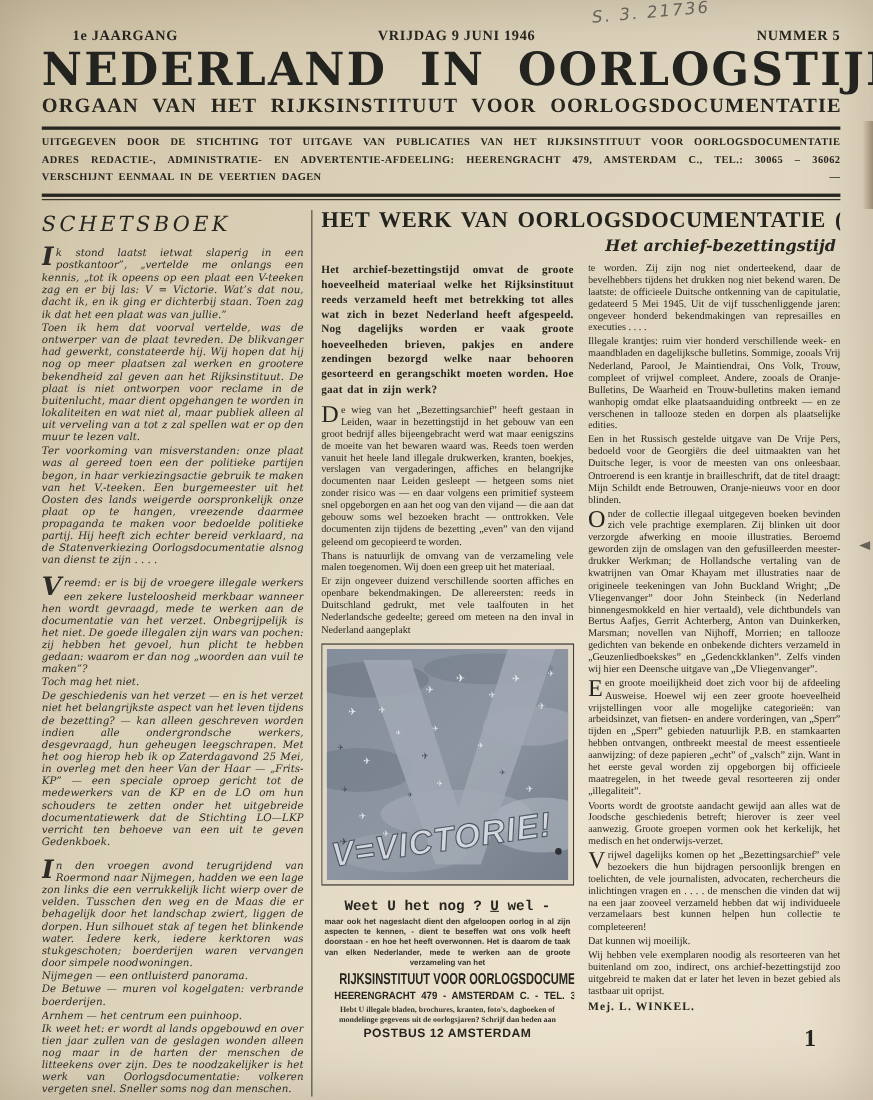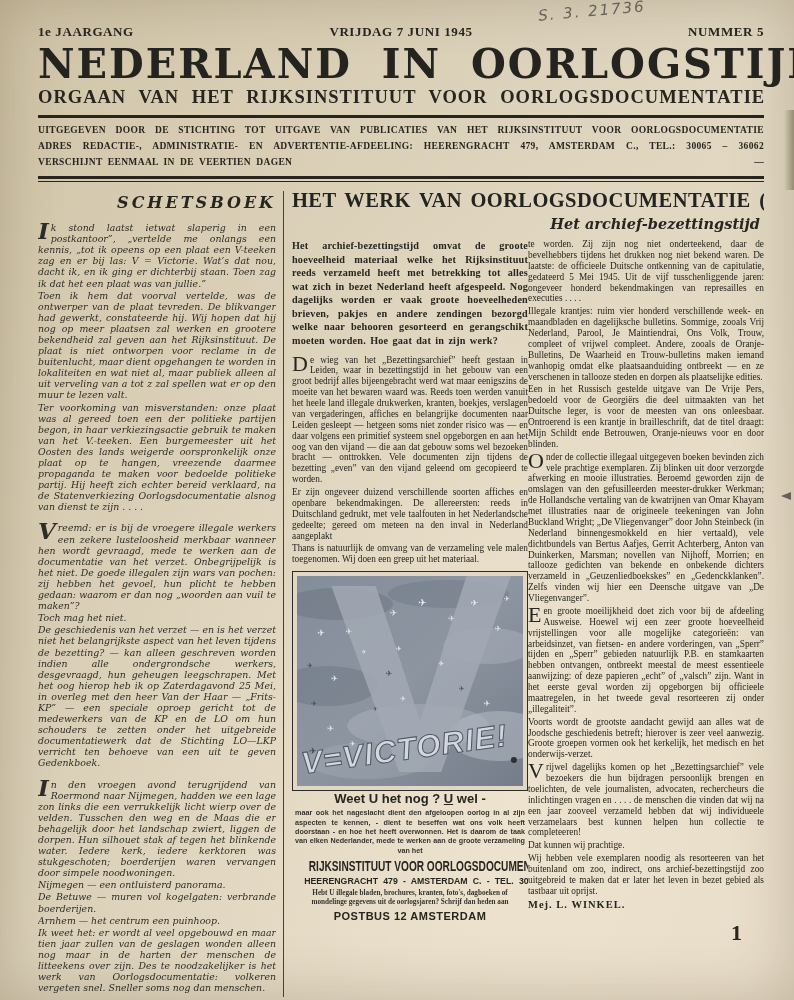--- a/index.html
+++ b/index.html
@@ -20,21 +20,21 @@
     background:linear-gradient(to left,#6b5a42,rgba(107,90,66,0)); opacity:.55; }
   .inner { position:relative; padding:24px 30px 0 38px; }
 
   
   .hand-note {
     position:absolute; top:2px; left:538px; transform:rotate(-5deg);
     font-family:"DejaVu Sans", sans-serif; font-style:italic;
     font-size:15px; letter-spacing:2px; color:#55504a; opacity:.85;
   }
   .mast-row { display:grid; grid-template-columns:1fr auto 1fr; align-items:end;
-    font-weight:bold; font-size:13px; letter-spacing:.6px; }
+    font-weight:bold; font-size:13px; letter-spacing:.6px;margin-left:28px; }
   .mast-row .c { text-align:center; }
   .mast-row .r { text-align:right; }
   .title {
     text-align:center; font-family:"DejaVu Serif", serif; font-weight:bold;
     font-size:40px; letter-spacing:2px; word-spacing:14px; line-height:1.08;
     margin-top:1px; transform:scaleY(1.04); transform-origin:top; color:#23241f;
     white-space:nowrap;
   }
   .subtitle {
     text-align:center; font-weight:bold; font-size:18.5px;
@@ -48,47 +48,47 @@
   .rule-double { margin-top:5px; border-top:3px solid #26251f;
     border-bottom:1px solid #26251f; height:2px; }
 
   
   .columns { display:flex; margin-top:7px; height:808px; overflow:hidden; }
   .col-left { width:238px; overflow:hidden; }
   .v-divider { width:1px; background:#45423a; margin:2px 8px 0 7px; }
   .article { flex:1; min-width:0; display:flex; flex-direction:column; overflow:hidden; }
 
   
-  .sb-head { font-family:"DejaVu Serif", serif; font-style:italic; font-weight:bold;
-    font-size:16px; letter-spacing:3px; text-align:right; margin:4px 0 10px; }
+  .sb-head { font-family:"DejaVu Serif", serif; font-style:italic; font-weight:normal;
+    font-size:19px; letter-spacing:3px; text-align:left; margin:4px 0 10px; }
   .sb-p { font-family:"DejaVu Serif", serif; font-style:italic;
     font-size:9.4px; line-height:1.18; text-align:justify; margin:0 0 1px; color:#2e2c26; }
   .sb-p .dc { float:left; font-size:23px; line-height:18px; padding-right:2px; font-weight:bold; }
   .gap { margin-top:10px; }
 
   
   .headline { font-weight:bold; font-size:20.5px; letter-spacing:.4px; word-spacing:3px;
     white-space:nowrap; color:#23241f; }
   .subhead { font-family:"DejaVu Serif", serif; font-style:italic; font-weight:bold;
     font-size:14.5px; text-align:right; margin:3px 4px 7px 0; }
-  .acols { display:flex; flex:1; min-height:0; }
+  .acols { display:flex; gap:13px; flex:1; min-height:0; }
   .acol { flex:1; min-width:0; overflow:hidden; }
   .intro { font-weight:bold; font-size:10.2px; line-height:1.33; text-align:justify;
     letter-spacing:.2px; word-spacing:1.5px; margin-bottom:7px; }
   .bp { font-size:9.3px; line-height:1.17; text-align:justify; margin:0 0 2px; }
   .bp .dc { float:left; font-size:22px; line-height:18px; padding-right:2px; }
   .byline { text-align:left; font-weight:bold; font-size:10.5px; letter-spacing:1px; margin-top:2px; }
   .pno-r { text-align:right; font-weight:bold; font-size:22px; margin:10px 22px 0 0; }
 
   
   .poster-frame { margin-top:6px; border:1.5px solid #2e2c27; background:#e0d8c4; padding:4px; }
   .poster-frame svg { display:block; width:100%; height:210px; }
   .cap { text-align:center; padding:0 3px; }
-  .cap-title { font-family:Liberation Sans, sans-serif; font-weight:bold;
-    font-size:13px; margin-top:0; }
+  .cap-title { font-family:Liberation Mono, monospace; font-weight:bold;
+    font-size:13px; margin-top:11px; }
   .cap-title .u { text-decoration:underline; }
   .cap-body { font-family:"Liberation Sans", sans-serif; font-weight:bold;
     font-size:7.2px; line-height:1.3; text-align:justify; text-align-last:center;
     color:#35342e; margin-top:2px; }
   .cap-inst { font-family:"Liberation Sans", sans-serif; font-weight:bold;
     font-size:11.5px; white-space:nowrap; transform:scaleX(.88) scaleY(1.25);
     transform-origin:center; margin-top:5px; letter-spacing:0; }
   .cap-addr { font-family:"Liberation Sans", sans-serif; font-weight:bold;
     font-size:9.5px; white-space:nowrap; transform:scaleX(.92); transform-origin:center;
     margin-top:3px; word-spacing:3px; }
@@ -106,21 +106,21 @@
 
 <div class="paper">
   <div class="edge-shade"></div>
   <div class="margin-arrow"></div>
 
   <div class="inner">
     <div class="hand-note">S. 3. 21736</div>
 
     <div class="mast-row">
       <span>1e JAARGANG</span>
-      <span class="c">VRIJDAG 7 JUNI 1945</span>
+      <span class="c">VRIJDAG 9 JUNI 1946</span>
       <span class="r">NUMMER 5</span>
     </div>
     <div class="title">NEDERLAND IN OORLOGSTIJD</div>
     <div class="subtitle">ORGAAN VAN HET RIJKSINSTITUUT VOOR OORLOGSDOCUMENTATIE</div>
     <div class="rule-thick"></div>
 
     <div class="pub">
       <div class="just">UITGEGEVEN DOOR DE STICHTING TOT UITGAVE VAN PUBLICATIES VAN HET RIJKSINSTITUUT VOOR OORLOGSDOCUMENTATIE</div>
       <div class="just">ADRES REDACTIE-, ADMINISTRATIE- EN ADVERTENTIE-AFDEELING: HEERENGRACHT 479, AMSTERDAM C., TEL.: 30065 – 36062</div>
       <div class="split">
@@ -138,37 +138,37 @@
         <p class="sb-p"><span class="dc">I</span><span>k stond laatst ietwat slaperig in een postkantoor”, „vertelde me onlangs een kennis, „tot ik opeens op een plaat een V-teeken zag en er bij las: V = Victorie. Wat’s dat nou, dacht ik, en ik ging er dichterbij staan. Toen zag ik dat het een plaat was van jullie.”</span></p>
         <p class="sb-p">Toen ik hem dat voorval vertelde, was de ontwerper van de plaat tevreden. De blikvanger had gewerkt, constateerde hij. Wij hopen dat hij nog op meer plaatsen zal werken en grootere bekendheid zal geven aan het Rijksinstituut. De plaat is niet ontworpen voor reclame in de buitenlucht, maar dient opgehangen te worden in lokaliteiten en wat niet al, maar publiek alleen al uit verveling van a tot z zal spellen wat er op den muur te lezen valt.</p>
         <p class="sb-p">Ter voorkoming van misverstanden: onze plaat was al gereed toen een der politieke partijen begon, in haar verkiezingsactie gebruik te maken van het V.-teeken. Een burgemeester uit het Oosten des lands weigerde oorspronkelijk onze plaat op te hangen, vreezende daarmee propaganda te maken voor bedoelde politieke partij. Hij heeft zich echter bereid verklaard, na de Statenverkiezing Oorlogsdocumentatie alsnog van dienst te zijn . . . .</p>
         <p class="sb-p gap"><span class="dc">V</span><span>reemd: er is bij de vroegere illegale werkers een zekere lusteloosheid merkbaar wanneer hen wordt gevraagd, mede te werken aan de documentatie van het verzet. Onbegrijpelijk is het niet. De goede illegalen zijn wars van pochen: zij hebben het gevoel, hun plicht te hebben gedaan: waarom er dan nog „woorden aan vuil te maken”?</span></p>
         <p class="sb-p">Toch mag het niet.</p>
         <p class="sb-p">De geschiedenis van het verzet — en is het verzet niet het belangrijkste aspect van het leven tijdens de bezetting? — kan alleen geschreven worden indien alle ondergrondsche werkers, desgevraagd, hun geheugen leegschrapen. Met het oog hierop heb ik op Zaterdagavond 25 Mei, in overleg met den heer Van der Haar — „Frits-KP” — een speciale oproep gericht tot de medewerkers van de KP en de LO om hun schouders te zetten onder het uitgebreide documentatiewerk dat de Stichting LO—LKP verricht ten behoeve van een uit te geven Gedenkboek.</p>
         <p class="sb-p gap"><span class="dc">I</span><span>n den vroegen avond terugrijdend van Roermond naar Nijmegen, hadden we een lage zon links die een verrukkelijk licht wierp over de velden. Tusschen den weg en de Maas die er behagelijk door het landschap zwiert, liggen de dorpen. Hun silhouet stak af tegen het blinkende water. Iedere kerk, iedere kerktoren was stukgeschoten; boerderijen waren vervangen door simpele noodwoningen.</span></p>
         <p class="sb-p">Nijmegen — een ontluisterd panorama.</p>
         <p class="sb-p">De Betuwe — muren vol kogelgaten: verbrande boerderijen.</p>
         <p class="sb-p">Arnhem — het centrum een puinhoop.</p>
-        <p class="sb-p">Ik weet het: er wordt al veel opgebouwd en maar tien jaar zullen van de geslagen wonden alleen nog maar in de harten der menschen de litteekens over zijn. Des te noodzakelijker is het werk van Oorlogsdocumentatie: volkeren vergeten snel. Sneller soms nog dan menschen.</p>
+        <p class="sb-p">Ik weet het: er wordt al lands opgebouwd en over tien jaar zullen van de geslagen wonden alleen nog maar in de harten der menschen de litteekens over zijn. Des te noodzakelijker is het werk van Oorlogsdocumentatie: volkeren vergeten snel. Sneller soms nog dan menschen.</p>
 
       </div>
 
       <div class="v-divider"></div>
 
       <div class="article">
         <div class="headline">HET WERK VAN OORLOGSDOCUMENTATIE (5)</div>
         <div class="subhead">Het archief-bezettingstijd</div>
 
         <div class="acols">
 
           <div class="acol">
             <div class="intro">Het archief-bezettingstijd omvat de groote hoeveelheid materiaal welke het Rijksinstituut reeds verzameld heeft met betrekking tot alles wat zich in bezet Nederland heeft afgespeeld. Nog dagelijks worden er vaak groote hoeveelheden brieven, pakjes en andere zendingen bezorgd welke naar behooren gesorteerd en gerangschikt moeten worden. Hoe gaat dat in zijn werk?</div>
             <p class="bp"><span class="dc">D</span><span>e wieg van het „Bezettingsarchief” heeft gestaan in Leiden, waar in bezettingstijd in het gebouw van een groot bedrijf alles bijeengebracht werd wat maar eenigszins de moeite van het bewaren waard was. Reeds toen werden vanuit het heele land illegale drukwerken, kranten, boekjes, verslagen van vergaderingen, affiches en belangrijke documenten naar Leiden gesleept — hetgeen soms niet zonder risico was — en daar volgens een primitief systeem snel opgeborgen en aan het oog van den vijand — die aan dat gebouw soms wel bezoeken bracht — onttrokken. Vele documenten zijn tijdens de bezetting „even” van den vijand geleend om gecopieerd te worden.</span></p>
+            <p class="bp">Thans is natuurlijk de omvang van de verzameling vele malen toegenomen. Wij doen een greep uit het materiaal.</p>
             <p class="bp">Er zijn ongeveer duizend verschillende soorten affiches en openbare bekendmakingen. De allereersten: reeds in Duitschland gedrukt, met vele taalfouten in het Nederlandsche gedeelte; gereed om meteen na den inval in Nederland aangeplakt</p>
-            <p class="bp">Thans is natuurlijk de omvang van de verzameling vele malen toegenomen. Wij doen een greep uit het materiaal.</p>
 
             <div class="poster-frame">
               <svg viewBox="0 0 224 210" preserveAspectRatio="none">
                 <defs>
                   <linearGradient id="sky" x1="0" y1="0" x2="1" y2="1">
                     <stop offset="0" stop-color="#848d9a"></stop>
                     <stop offset=".5" stop-color="#8d95a1"></stop>
                     <stop offset="1" stop-color="#747d89"></stop>
                   </linearGradient>
                 </defs>
@@ -223,21 +223,21 @@
           </div>
 
           <div class="acol">
             <p class="bp">te worden. Zij zijn nog niet onderteekend, daar de bevelhebbers tijdens het drukken nog niet bekend waren. De laatste: de officieele Duitsche ontkenning van de capitulatie, gedateerd 5 Mei 1945. Uit de vijf tusschenliggende jaren: ongeveer honderd bekendmakingen van represailles en executies . . . .</p>
             <p class="bp">Illegale krantjes: ruim vier honderd verschillende week- en maandbladen en dagelijksche bulletins. Sommige, zooals Vrij Nederland, Parool, Je Maintiendrai, Ons Volk, Trouw, compleet of vrijwel compleet. Andere, zooals de Oranje-Bulletins, De Waarheid en Trouw-bulletins maken iemand wanhopig omdat elke plaatsaanduiding ontbreekt — en ze verschenen in tallooze steden en dorpen als plaatselijke edities.</p>
             <p class="bp">Een in het Russisch gestelde uitgave van De Vrije Pers, bedoeld voor de Georgiërs die deel uitmaakten van het Duitsche leger, is voor de meesten van ons onleesbaar. Ontroerend is een krantje in brailleschrift, dat de titel draagt: Mijn Schildt ende Betrouwen, Oranje-nieuws voor en door blinden.</p>
             <p class="bp gap"><span class="dc">O</span><span>nder de collectie illegaal uitgegeven boeken bevinden zich vele prachtige exemplaren. Zij blinken uit door verzorgde afwerking en mooie illustraties. Beroemd geworden zijn de omslagen van den gefusilleerden meester-drukker Werkman; de Hollandsche vertaling van de kwatrijnen van Omar Khayam met illustraties naar de origineele teekeningen van John Buckland Wright; „De Vliegenvanger” door John Steinbeck (in Nederland binnengesmokkeld en hier vertaald), vele dichtbundels van Bertus Aafjes, Gerrit Achterberg, Anton van Duinkerken, Marsman; novellen van Nijhoff, Morrien; en tallooze gedichten van bekende en onbekende dichters verzameld in „Geuzenliedboekskes” en „Gedenckklanken”. Zelfs vinden wij hier een Deensche uitgave van „De Vliegenvanger”.</span></p>
             <p class="bp gap"><span class="dc">E</span><span>en groote moeilijkheid doet zich voor bij de afdeeling Ausweise. Hoewel wij een zeer groote hoeveelheid vrijstellingen voor alle mogelijke categorieën: van arbeidsinzet, van fietsen- en andere vorderingen, van „Sperr” tijden en „Sperr” gebieden natuurlijk P.B. en stamkaarten hebben ontvangen, ontbreekt meestal de meest essentieele aanwijzing: of deze papieren „echt” of „valsch” zijn. Want in het eerste geval worden zij opgeborgen bij officieele maatregelen, in het tweede geval resorteeren zij onder „illegaliteit”.</span></p>
             <p class="bp">Voorts wordt de grootste aandacht gewijd aan alles wat de Joodsche geschiedenis betreft; hierover is zeer veel aanwezig. Groote groepen vormen ook het kerkelijk, het medisch en het onderwijs-verzet.</p>
             <p class="bp gap"><span class="dc">V</span><span>rijwel dagelijks komen op het „Bezettingsarchief” vele bezoekers die hun bijdragen persoonlijk brengen en toelichten, de vele journalisten, advocaten, rechercheurs die inlichtingen vragen en . . . . de menschen die vinden dat wij na een jaar zooveel verzameld hebben dat wij individueele verzamelaars best kunnen helpen hun collectie te completeeren!</span></p>
-            <p class="bp">Dat kunnen wij prachtige.</p>
+            <p class="bp">Dat kunnen wij moeilijk.</p>
             <p class="bp">Wij hebben vele exemplaren noodig als resorteeren van het buitenland om zoo, indirect, ons archief-bezettingstijd zoo uitgebreid te maken dat er later het leven in bezet gebied als tastbaar uit oprijst.</p>
             <div class="byline">Mej. L. WINKEL.</div>
             <div class="pno-r">1</div>
           </div>
 
         </div>
       </div>
     </div>
   </div>
 </div>

